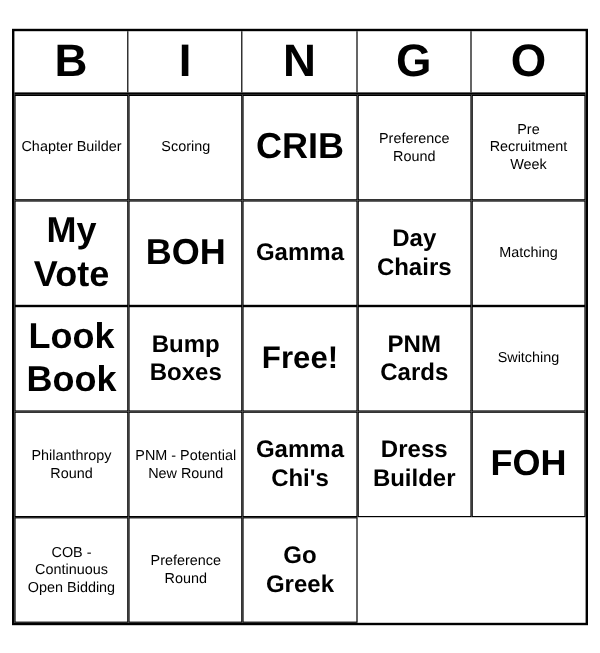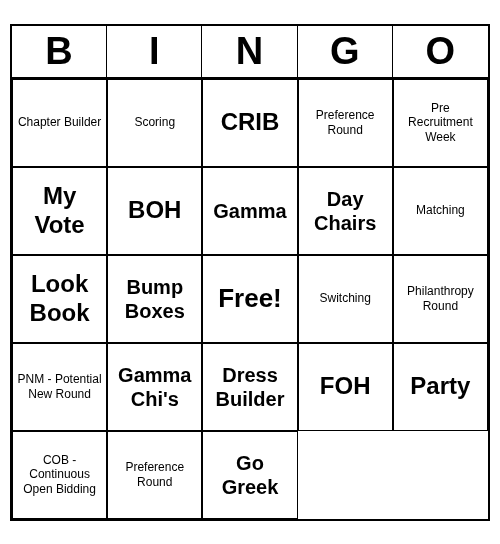--- a/index.html
+++ b/index.html
@@ -47,21 +47,21 @@
       display: flex;
       align-items: center;
       justify-content: center;
       text-align: center;
       padding: 4px;
       font-size: 14px;
       line-height: 1.2;
       word-break: break-word;
     }
     .bingo-cell.large-text {
-      font-size: 24px;
+      font-size: 30px;
       font-weight: bold;
     }
     .bingo-cell.medium-text {
       font-size: 20px;
       font-weight: bold;
     }
     .bingo-cell.small-text {
       font-size: 12px;
     }
     .bingo-cell.free {
@@ -88,24 +88,24 @@
       <div class="bingo-cell small-text">Preference Round</div>
       <div class="bingo-cell small-text">Pre Recruitment Week</div>
       <div class="bingo-cell large-text">My Vote</div>
       <div class="bingo-cell large-text">BOH</div>
       <div class="bingo-cell medium-text">Gamma</div>
       <div class="bingo-cell medium-text">Day Chairs</div>
       <div class="bingo-cell small-text">Matching</div>
       <div class="bingo-cell large-text">Look Book</div>
       <div class="bingo-cell medium-text">Bump Boxes</div>
       <div class="bingo-cell free">Free!</div>
+      <div class="bingo-cell medium-text">PNM Cards</div>
       <div class="bingo-cell small-text">Switching</div>
       <div class="bingo-cell small-text">Philanthropy Round</div>
       <div class="bingo-cell small-text">PNM - Potential New Round</div>
       <div class="bingo-cell medium-text">Gamma Chi's</div>
       <div class="bingo-cell medium-text">Dress Builder</div>
       <div class="bingo-cell large-text">FOH</div>
-      <div class="bingo-cell large-text">Party</div>
       <div class="bingo-cell small-text">COB - Continuous Open Bidding</div>
       <div class="bingo-cell small-text">Preference Round</div>
       <div class="bingo-cell medium-text">Go Greek</div>
     </div>
 </div>
 
 </body></html>

